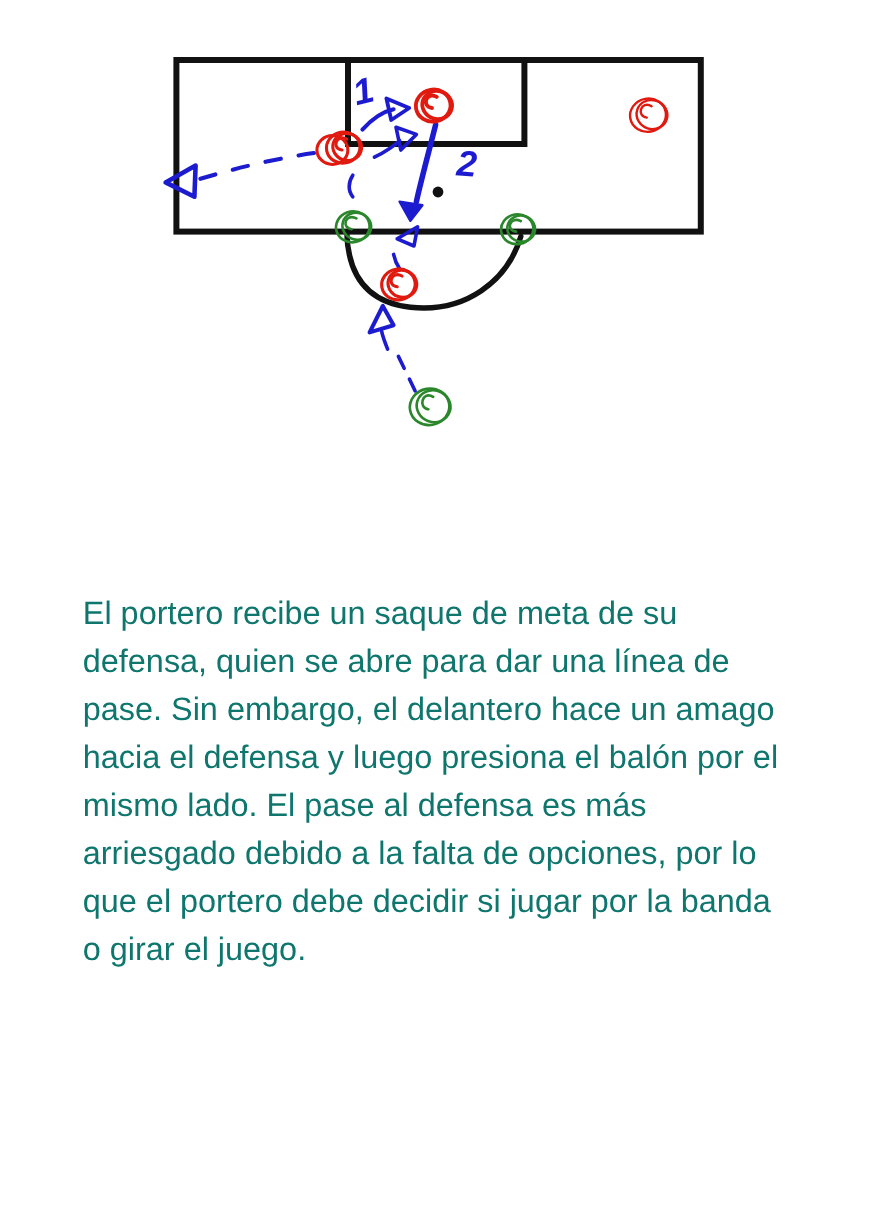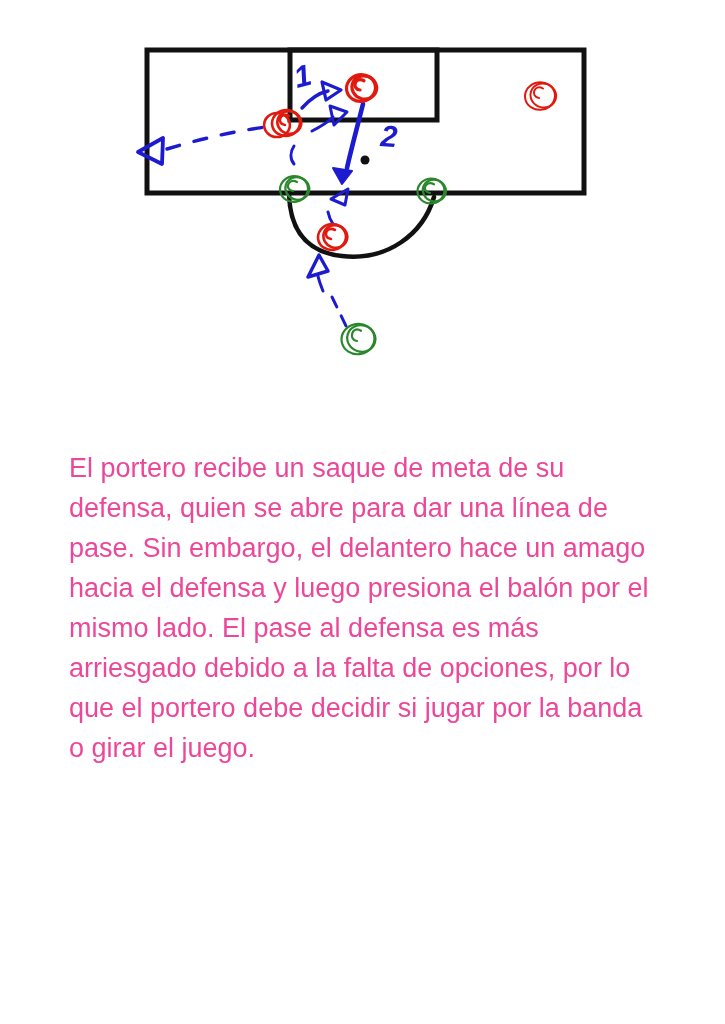--- a/index.html
+++ b/index.html
@@ -16,25 +16,25 @@
     font-family: "Liberation Sans", sans-serif;
   }
   .diagram-svg {
     position: absolute;
     left: 0;
     top: 0;
   }
   .description {
     position: absolute;
     left: 69px;
-    top: 448px;
+    top: 491px;
     width: 656px;
     font-size: 27px;
     line-height: 40px;
-    color: #ec4899;
+    color: #0f766e;
     white-space: pre-line;
     font-family: "Liberation Sans", sans-serif;
   }
   .step-label {
     font-family: "Liberation Sans", sans-serif;
     font-style: italic;
     font-weight: bold;
   }
 </style>
 </head>

